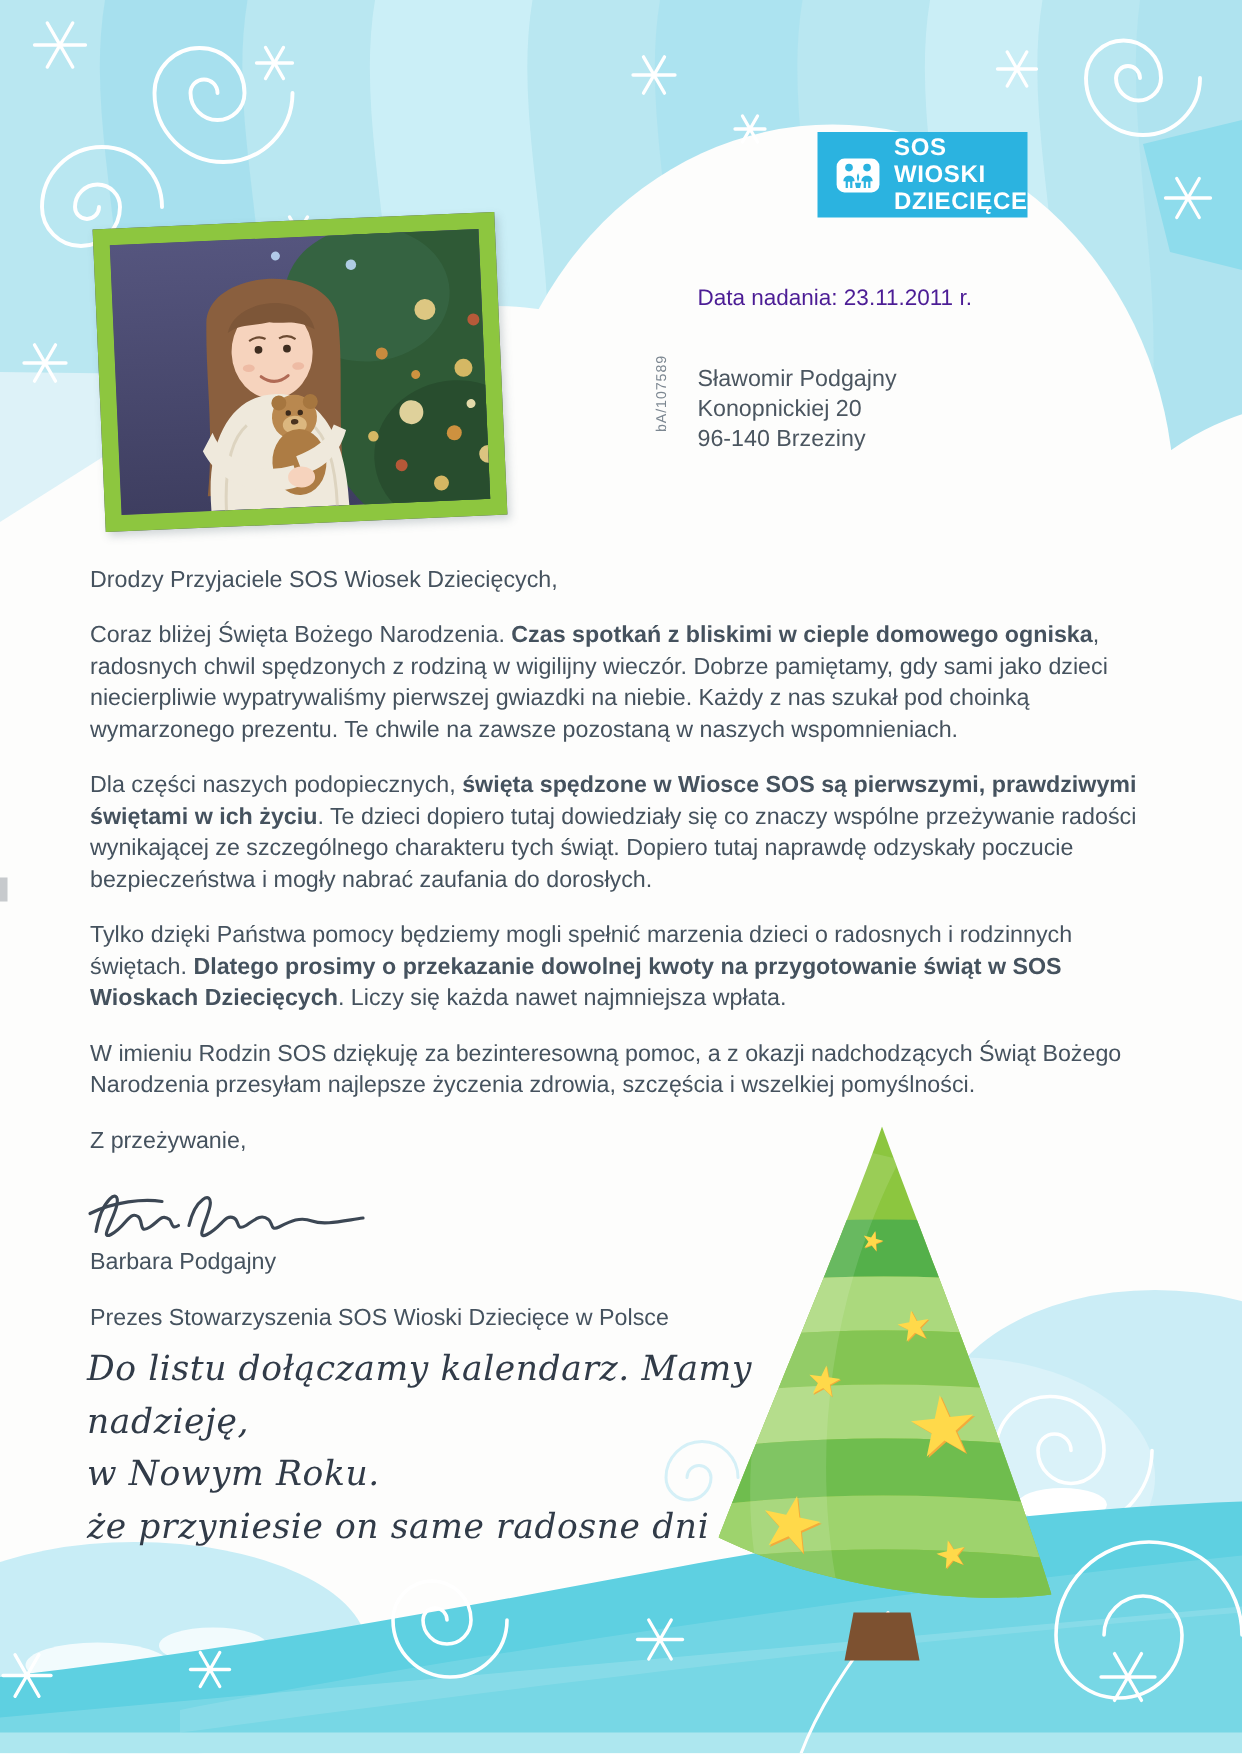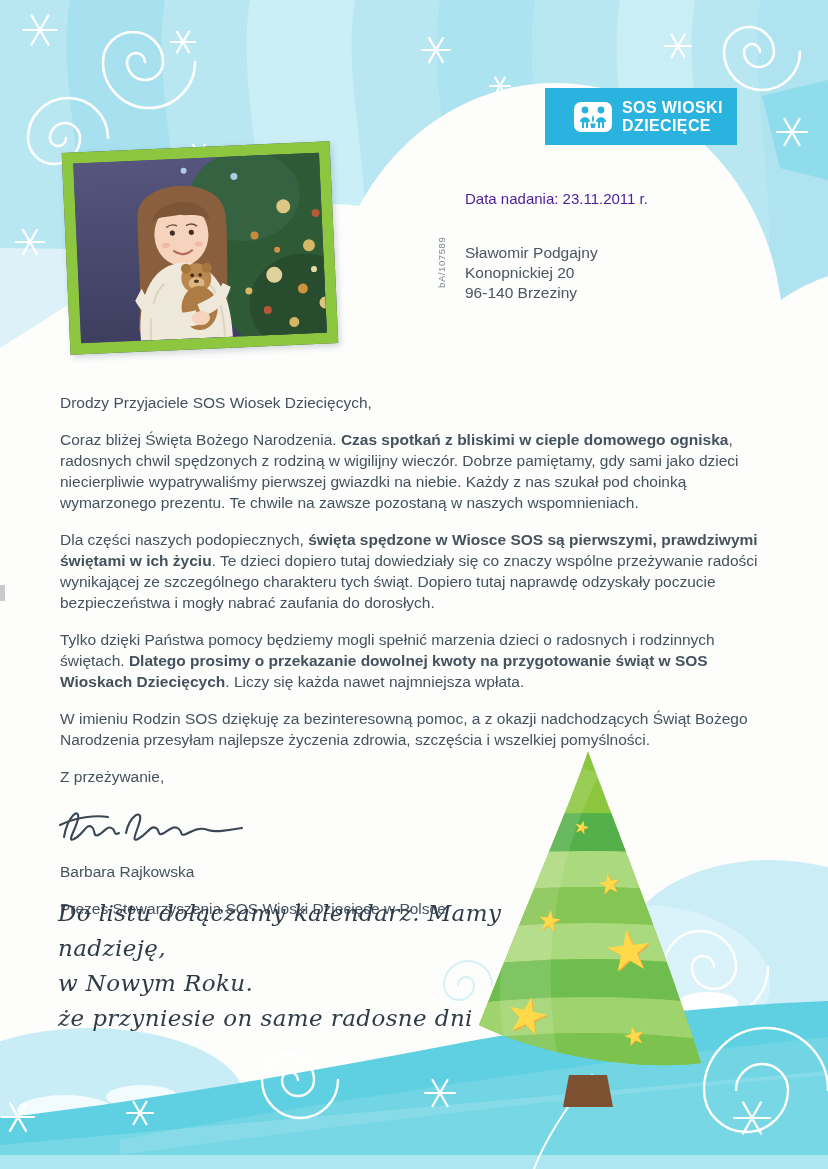--- a/index.html
+++ b/index.html
@@ -5,42 +5,42 @@
   html,body{margin:0;padding:0;background:#ffffff;}
   .page{
     position:relative;width:828px;height:1169px;margin:0 auto;
     background:#fdfdfc;overflow:hidden;
     font-family:"Liberation Sans", sans-serif;color:#45525e;
   }
   svg{display:block;}
   .abs{position:absolute;}
   
   .logo-badge{
-    position:absolute;left:545px;top:88px;width:192px;height:57px;
+    position:absolute;left:545px;top:88px;width:140px;height:57px;
     background:#2bb3e0;display:flex;align-items:center;gap:9px;
-    padding-left:28px;box-sizing:border-box;
+    padding-left:12px;box-sizing:border-box;
   }
   .logo-text{color:#ffffff;font-weight:700;font-size:16px;line-height:18px;letter-spacing:.4px;}
   
   .photo-frame{
     position:absolute;left:66px;top:147px;width:246px;height:180px;
     border:11px solid #8dc63f;transform:rotate(-2.5deg);
     box-shadow:2px 3px 6px rgba(80,100,110,.25);
     background:#4a4a70;
   }
   
   .date-line{position:absolute;left:465px;top:190px;font-size:15px;color:#4c1d95;}
   .recipient{position:absolute;left:465px;top:243px;font-size:15.5px;line-height:20px;color:#4b5660;}
   .ref-vert{
     position:absolute;left:436px;top:288px;transform:rotate(-90deg);
     transform-origin:0 0;font-size:9.5px;letter-spacing:.6px;color:#7c8791;white-space:nowrap;
   }
   
   .letter-body{position:absolute;left:60px;top:376px;width:712px;font-size:15.5px;line-height:21px;}
-  .letter-body p{margin:16px 0 16px 0;}
+  .letter-body p{margin:0 0 16px 0;}
   .b{font-weight:700;}
   .closing{margin-top:4px;}
   .sig-script{margin:4px 0 2px -4px;}
   .sig-name{margin:0;}
   .sig-title{margin:0;}
   
   .postscript{
     position:absolute;left:58px;top:896px;width:470px;
     font-family:"DejaVu Serif", serif;font-style:italic;
     font-size:23px;line-height:35px;color:#313b48;letter-spacing:.4px;z-index:3;
@@ -317,21 +317,21 @@
     <p><span>Tylko dzięki Państwa pomocy będziemy mogli spełnić marzenia dzieci o radosnych i rodzinnych świętach. </span><span class="b">Dlatego prosimy o przekazanie dowolnej kwoty na przygotowanie świąt w SOS Wioskach Dziecięcych</span><span>. Liczy się każda nawet najmniejsza wpłata.</span></p>
     <p><span>W imieniu Rodzin SOS dziękuję za bezinteresowną pomoc, a z okazji nadchodzących Świąt Bożego Narodzenia przesyłam najlepsze życzenia zdrowia, szczęścia i wszelkiej pomyślności.</span></p>
     <p class="closing">Z przeżywanie,</p>
     <svg class="sig-script" width="210" height="42" viewBox="0 0 210 42">
       <g stroke="#3c4754" stroke-width="2.1" fill="none" stroke-linecap="round" stroke-linejoin="round">
         <path d="M8,34 C12,12 24,4 22,16 C20,26 10,40 18,36 C28,31 30,20 36,24 C40,27 36,36 44,31 C50,27 52,22 57,26 C59,28 58,33 63,30"></path>
         <path d="M70,30 C74,12 86,6 84,17 C82,27 74,40 82,36 C92,31 94,22 100,25 C104,27 101,34 108,30 C114,26 118,22 123,26 C126,28 124,34 130,31 C138,27 144,24 152,27 C160,30 172,27 186,25"></path>
         <path d="M4,22 C20,14 40,12 52,14"></path>
       </g>
     </svg>
-    <p class="sig-name">Barbara Rajkowska</p>
+    <p class="sig-name">Barbara Podgajny</p>
     <p class="sig-title">Prezes Stowarzyszenia SOS Wioski Dziecięce w Polsce</p>
   </div>
 
   <div class="postscript">
     <div>Do listu dołączamy kalendarz. Mamy nadzieję,</div>
     <div>w Nowym Roku.</div>
     <div>że przyniesie on same radosne dni</div>
   </div>
 
   <div class="scan-artifact"></div>

